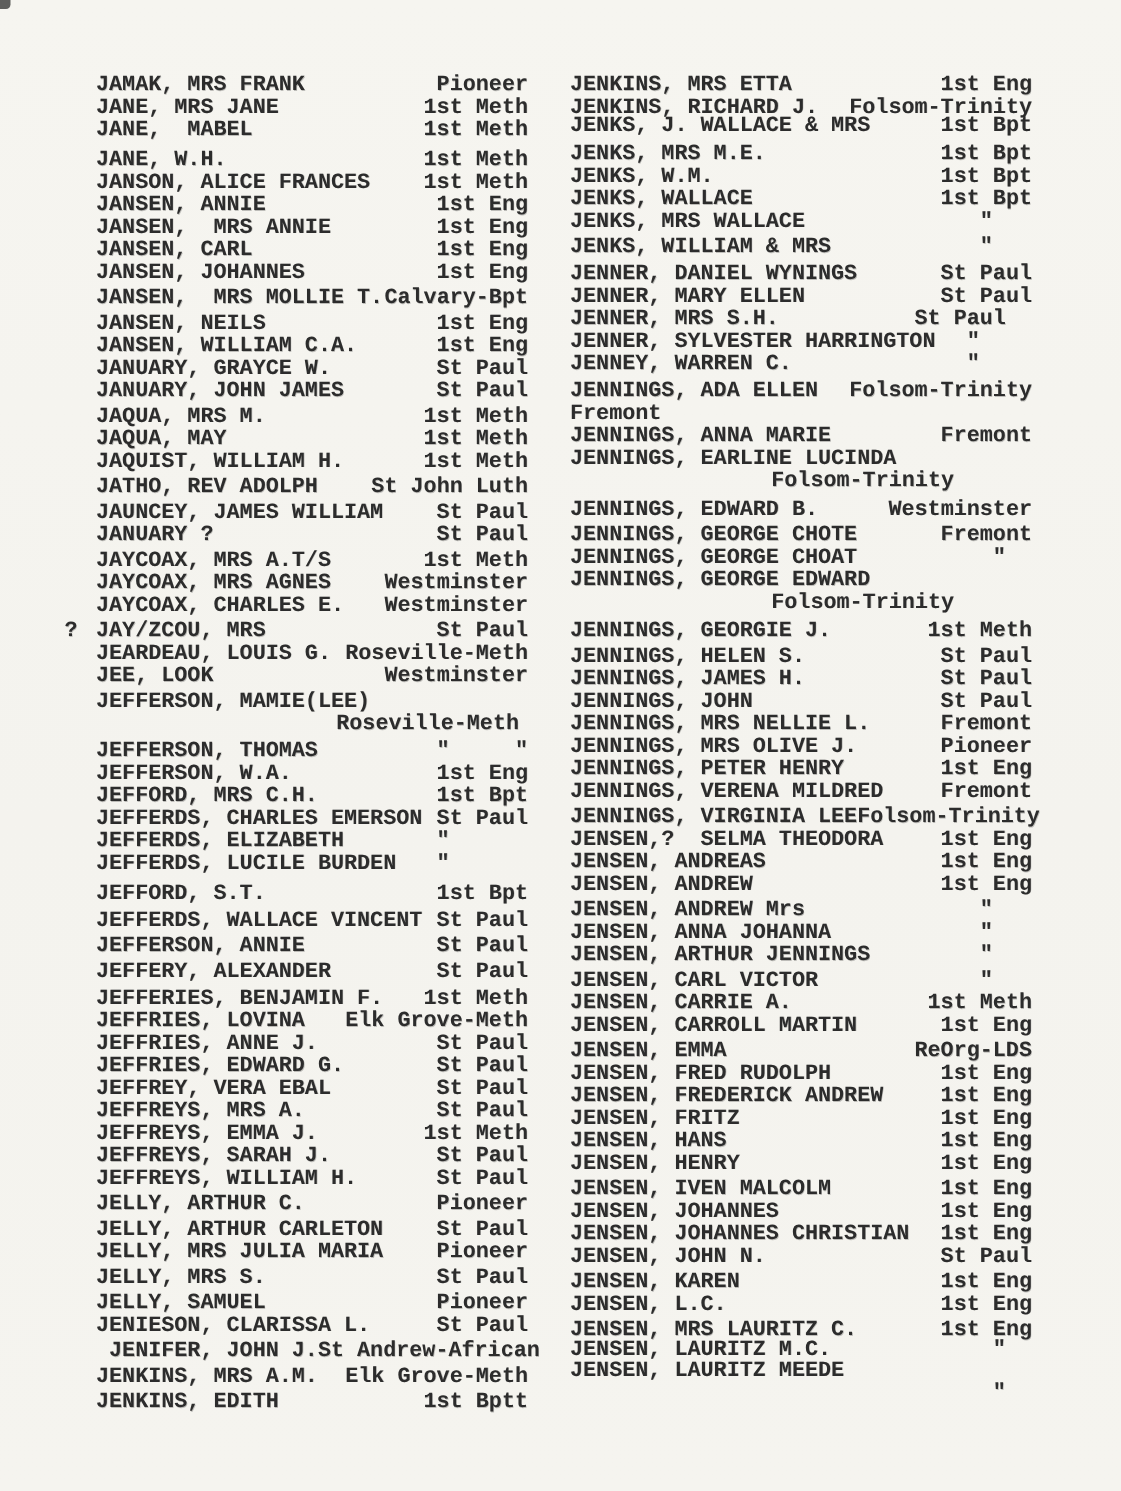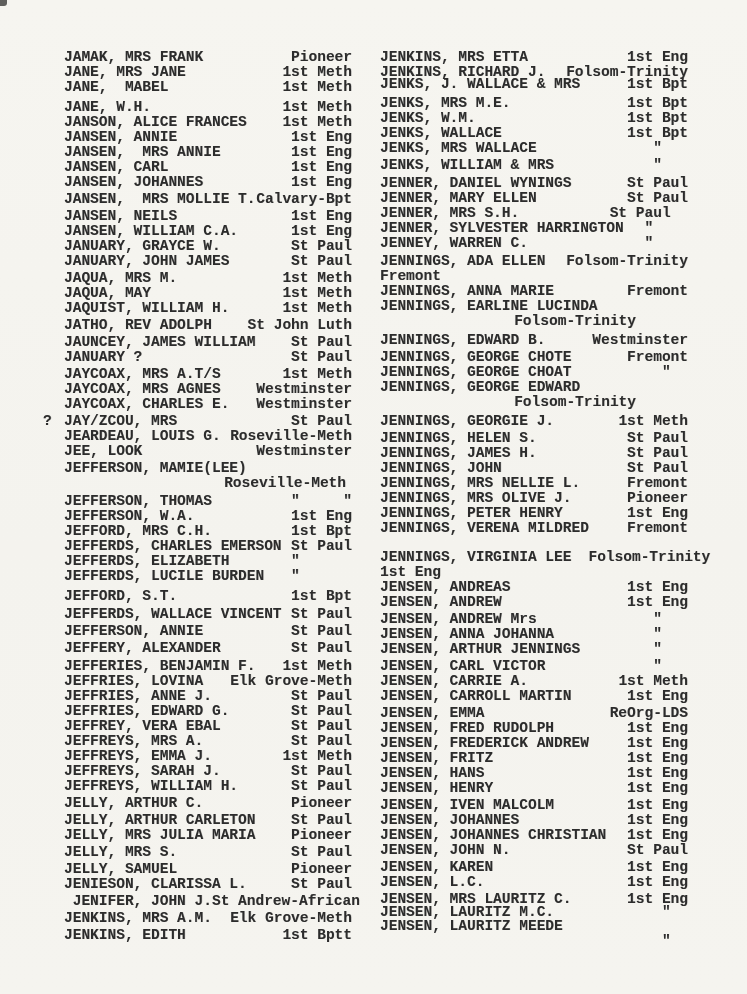--- a/index.html
+++ b/index.html
@@ -141,22 +141,22 @@
       <div class="row"><span class="name">JENNINGS, GEORGE EDWARD</span><span class="church"></span></div>
       <div class="row sub"><span class="church" style="padding-right: 52px;">Folsom-Trinity</span></div>
       <div class="row" style="margin-top: 4px;"><span class="name">JENNINGS, GEORGIE J.</span><span class="church">1st Meth</span></div>
       <div class="row" style="margin-top: 2px;"><span class="name">JENNINGS, HELEN S.</span><span class="church">St Paul</span></div>
       <div class="row"><span class="name">JENNINGS, JAMES H.</span><span class="church">St Paul</span></div>
       <div class="row"><span class="name">JENNINGS, JOHN</span><span class="church">St Paul</span></div>
       <div class="row"><span class="name">JENNINGS, MRS NELLIE L.</span><span class="church">Fremont</span></div>
       <div class="row"><span class="name">JENNINGS, MRS OLIVE J.</span><span class="church">Pioneer</span></div>
       <div class="row"><span class="name">JENNINGS, PETER HENRY</span><span class="church">1st Eng</span></div>
       <div class="row"><span class="name">JENNINGS, VERENA MILDRED</span><span class="church">Fremont</span></div>
-      <div class="row" style="margin-top: 14px; gap: 17px;"><span class="name">JENNINGS, VIRGINIA LEE</span><span class="church">Folsom-Trinity</span></div>
-      <div class="row"><span class="church">1st Eng</span></div>
+      <div class="row" style="margin-top: 2px;"><span class="name">JENNINGS, VIRGINIA LEE</span><span class="church">Folsom-Trinity</span></div>
+      <div class="row"><span class="name">JENSEN,?  SELMA THEODORA</span><span class="church">1st Eng</span></div>
       <div class="row"><span class="name">JENSEN, ANDREAS</span><span class="church">1st Eng</span></div>
       <div class="row"><span class="name">JENSEN, ANDREW</span><span class="church">1st Eng</span></div>
       <div class="row" style="margin-top: 2px;"><span class="name">JENSEN, ANDREW Mrs</span><span class="church">"   </span></div>
       <div class="row"><span class="name">JENSEN, ANNA JOHANNA</span><span class="church">"   </span></div>
       <div class="row"><span class="name">JENSEN, ARTHUR JENNINGS</span><span class="church">"   </span></div>
       <div class="row" style="margin-top: 2px;"><span class="name">JENSEN, CARL VICTOR</span><span class="church">"   </span></div>
       <div class="row"><span class="name">JENSEN, CARRIE A.</span><span class="church">1st Meth</span></div>
       <div class="row"><span class="name">JENSEN, CARROLL MARTIN</span><span class="church">1st Eng</span></div>
       <div class="row" style="margin-top: 2px;"><span class="name">JENSEN, EMMA</span><span class="church">ReOrg-LDS</span></div>
       <div class="row"><span class="name">JENSEN, FRED RUDOLPH</span><span class="church">1st Eng</span></div>

